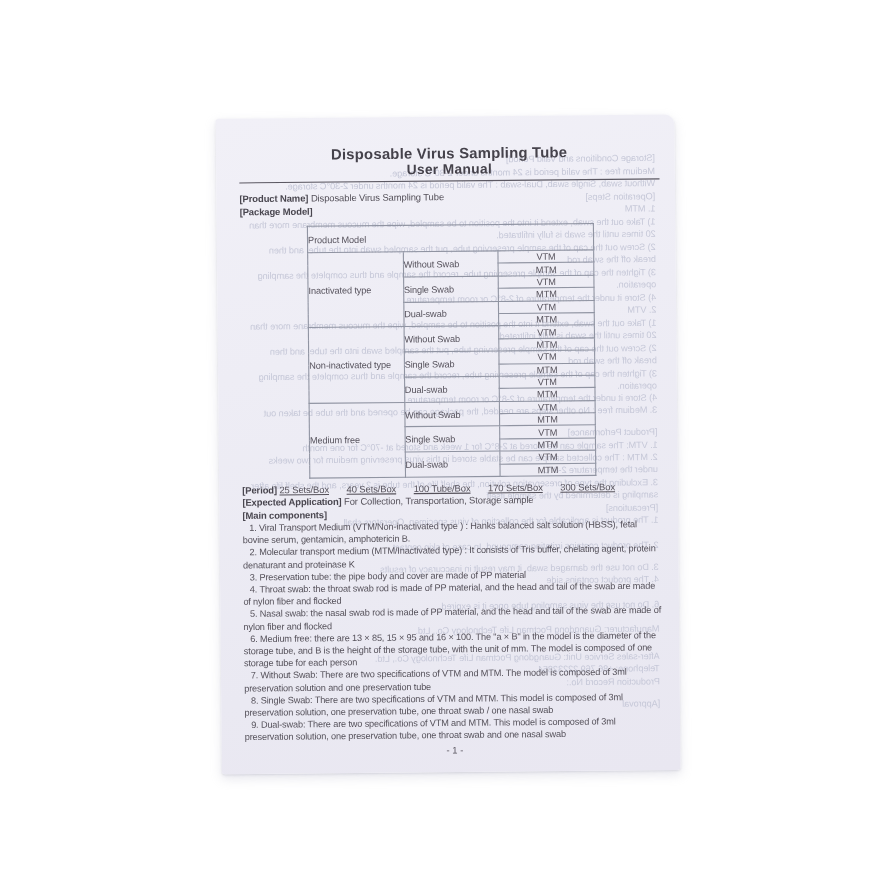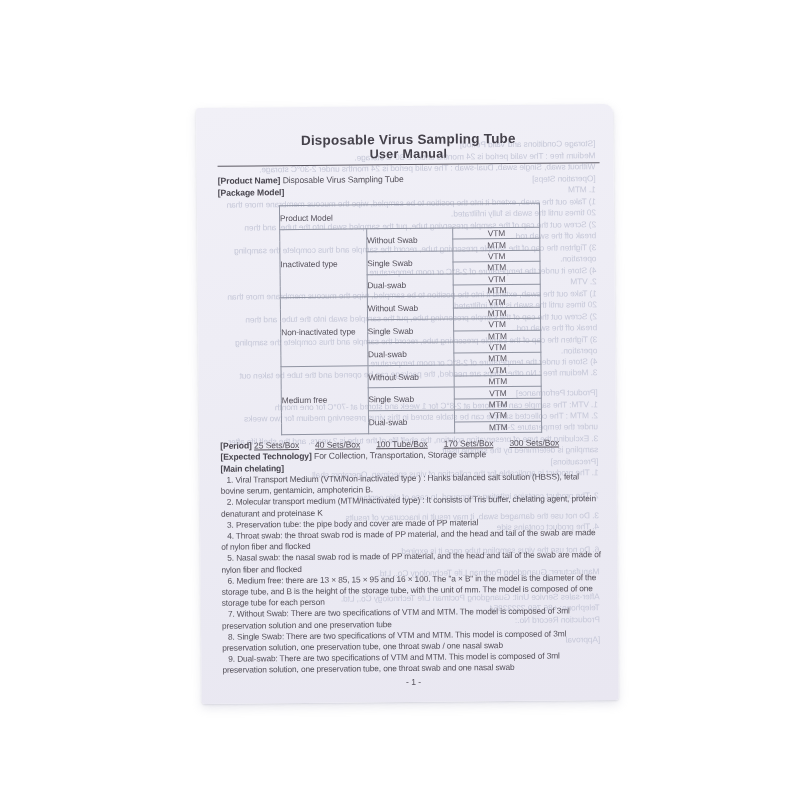--- a/index.html
+++ b/index.html
@@ -161,22 +161,22 @@
               <td class="swab" rowspan="2">Dual-swab</td>
               <td class="media">VTM</td>
             </tr>
             <tr>
               <td class="media">MTM</td>
             </tr>
           </tbody>
       </table>
 
       <p class="pline"><b class="lbl">[Period]</b> <span><span class="pkg-opt">25 Sets/Box</span><span class="pkg-opt">40 Sets/Box</span><span class="pkg-opt">100 Tube/Box</span><span class="pkg-opt">170 Sets/Box</span><span class="pkg-opt">300 Sets/Box</span></span></p>
-      <p class="pline2"><b class="lbl">[Expected Technology]</b> <span>For Collection, Transportation, Storage sample</span></p>
-      <p class="pline2"><b class="lbl">[Main chelating]</b></p>
+      <p class="pline2"><b class="lbl">[Expected Application]</b> <span>For Collection, Transportation, Storage sample</span></p>
+      <p class="pline2"><b class="lbl">[Main components]</b></p>
 
       <div class="comps">
           <p class="comp">1. Viral Transport Medium (VTM/Non-inactivated type ) : Hanks balanced salt solution (HBSS), fetal bovine serum, gentamicin, amphotericin B.</p>
           <p class="comp">2. Molecular transport medium (MTM/Inactivated type) : It consists of Tris buffer, chelating agent, protein denaturant and proteinase K</p>
           <p class="comp">3. Preservation tube: the pipe body and cover are made of PP material</p>
           <p class="comp">4. Throat swab: the throat swab rod is made of PP material, and the head and tail of the swab are made of nylon fiber and flocked</p>
           <p class="comp">5. Nasal swab: the nasal swab rod is made of PP material, and the head and tail of the swab are made of nylon fiber and flocked</p>
           <p class="comp">6. Medium free: there are 13 × 85, 15 × 95 and 16 × 100. The "a × B" in the model is the diameter of the storage tube, and B is the height of the storage tube, with the unit of mm. The model is composed of one storage tube for each person</p>
           <p class="comp">7. Without Swab:  There are two specifications of VTM and MTM. The model is composed of 3ml preservation solution and one preservation tube</p>
           <p class="comp">8. Single Swab:  There are two specifications of VTM and MTM. This model is composed of 3ml preservation solution, one preservation tube, one throat swab / one nasal swab</p>

